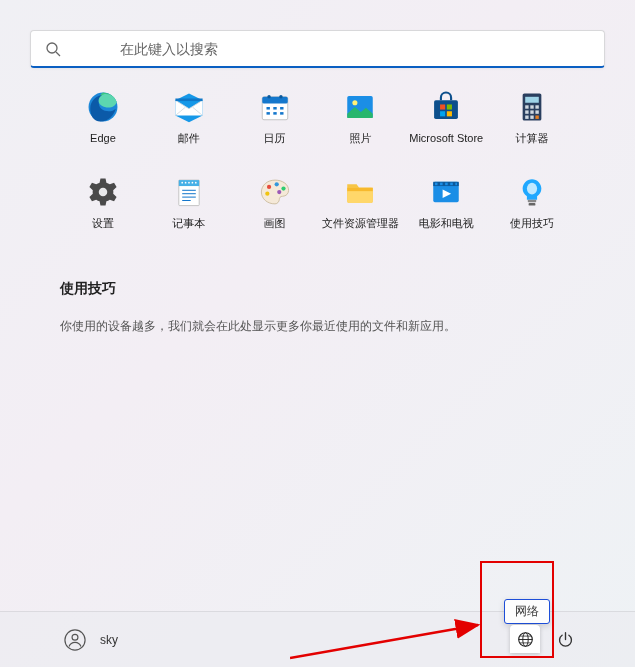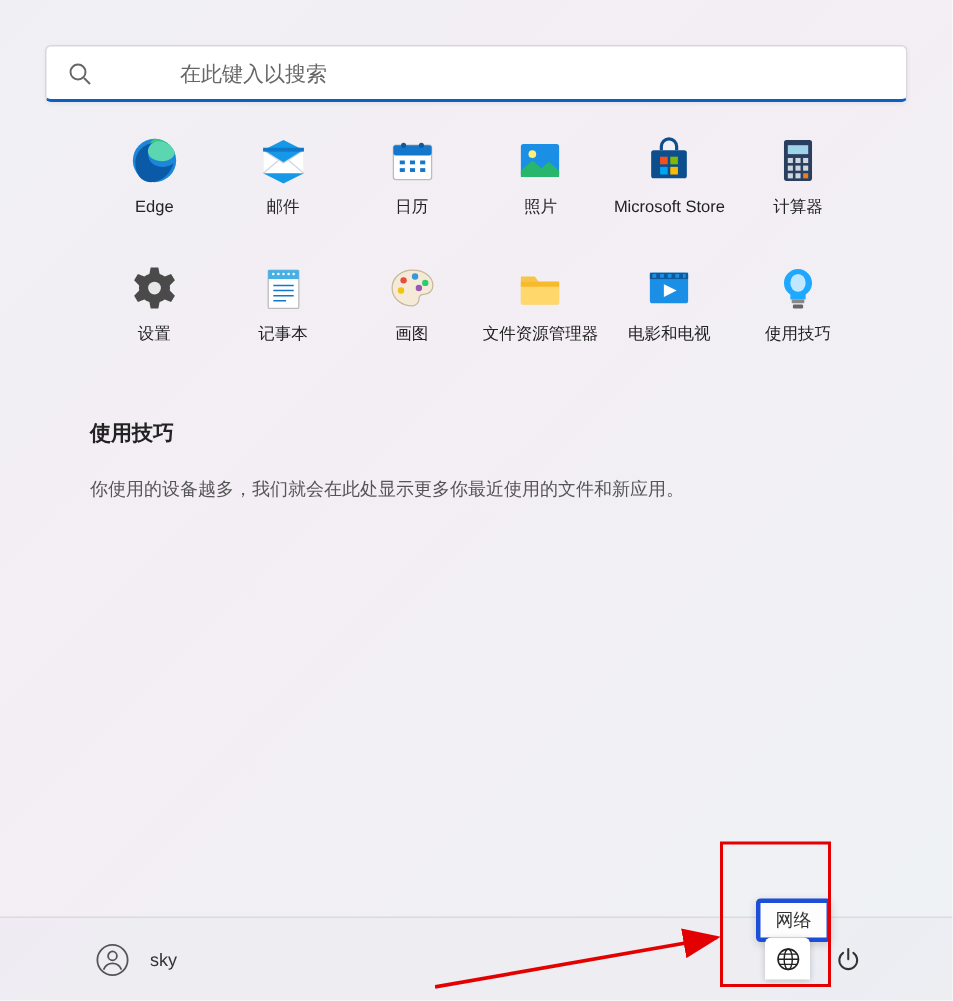--- a/index.html
+++ b/index.html
@@ -102,21 +102,21 @@
     position: absolute;
     left: 480px; top: 561px;
     width: 74px; height: 97px;
     border: 2px solid #e30000;
     pointer-events: none;
   }
   .tooltip {
     position: absolute;
     left: 504px; top: 599px;
     background: #fdfdfd;
-    border: 3px solid #1d4ed8;
+    border: 1px solid #1d4ed8;
     border-radius: 3px;
     font-size: 12px; color: #333;
     padding: 3px 10px;
     box-shadow: 0 2px 6px rgba(0,0,0,0.15);
   }
   .net-tray {
     position: absolute;
     left: 510px; top: 625px;
     width: 30px; height: 28px;
     background: #fff;

